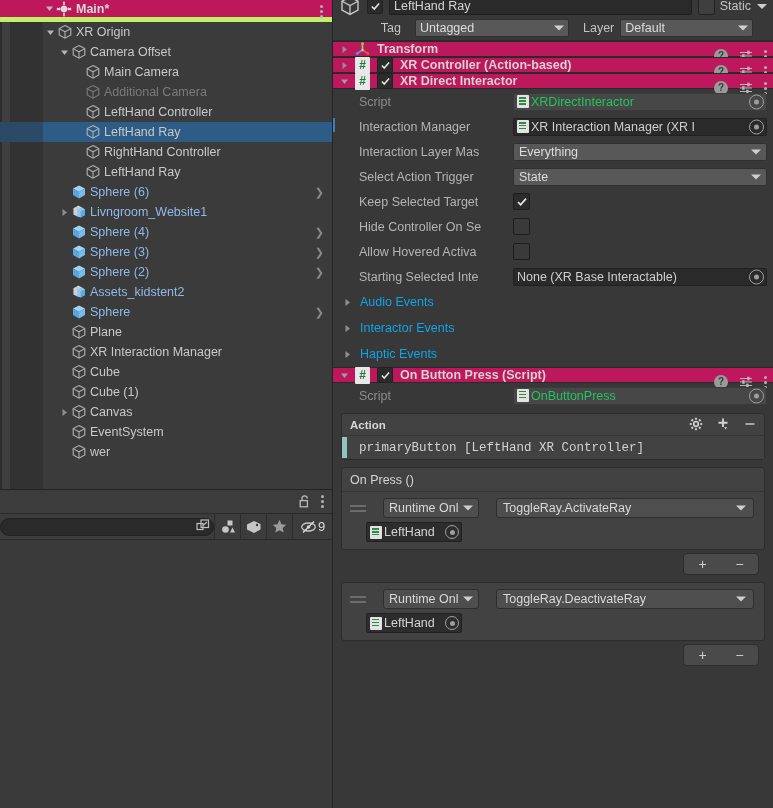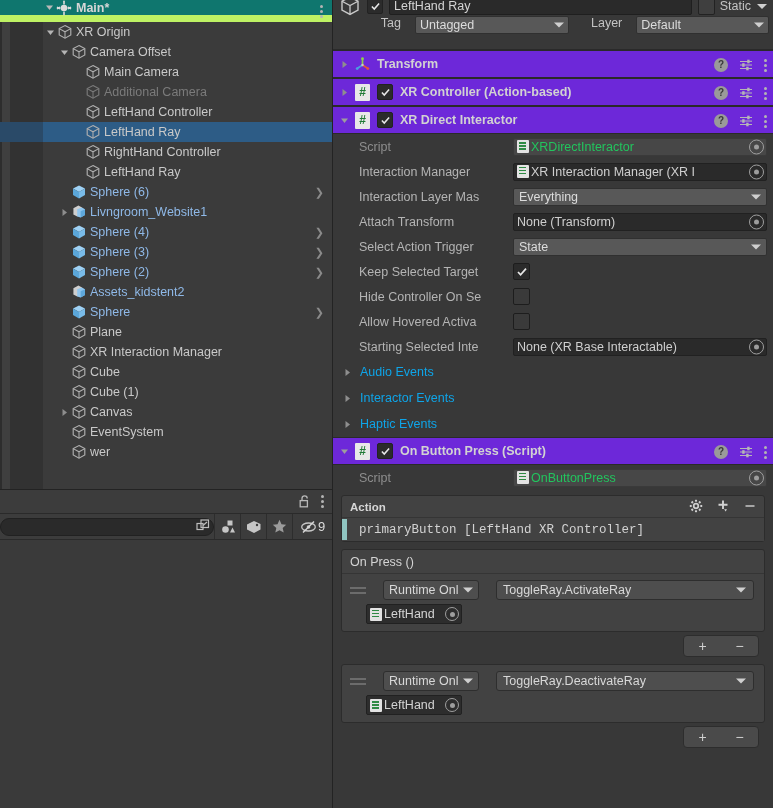--- a/index.html
+++ b/index.html
@@ -12,22 +12,22 @@
     overflow: hidden;
   }
   #root { position: relative; width: 773px; height: 808px; display: flex; }
 
   
   .left-col { width: 333px; height: 808px; display: flex; flex-direction: column;
               background: #383838; border-right: 1px solid #232323; }
 
   .hier-wrap { position: relative; height: 489px; background: #383838; overflow: hidden; }
   .hier-scene-row {
-    height: 22px; background: #0f766e; display: flex; align-items: center;
-    border-bottom: 7px solid #bef264; position: relative;
+    height: 22px; background: #be185d; display: flex; align-items: center;
+    border-bottom: 5px solid #bef264; position: relative;
   }
   .hier-body { position: relative; height: 467px; background: #3b3b3b; }
   
   .gutter-outer { position:absolute; left:0; top:0; width:10px; height:100%; background:#3f3f3f; }
   .gutter-inner { position:absolute; left:10px; top:0; width:33px; height:100%; background:#323232; }
   .hier-frame { position:absolute; left:0; top:0; right:0; bottom:0; border-left:2px solid #2d2d2d; pointer-events:none;}
 
   .row { position: relative; height: 20px; display: flex; align-items: center; white-space: nowrap; }
   .row.selected { background: #2d5c86; }
   .row.selected .gsel { position:absolute; left:0; top:0; width:43px; height:20px; background:#2a4a68; }
@@ -64,30 +64,30 @@
   .cb { width:16px; height:16px; background:#3f3f3f; border:1px solid #222; border-radius:2px;
         display:flex; align-items:center; justify-content:center; }
   .cb.on { background:#2b2b2b; }
   .cb .tick { width:9px; height:9px; }
   .namefield { flex:1; height:17px; background:#2a2a2a; border:1px solid #1f1f1f; border-radius:2px;
                color:#d4d4d4; font-size:12.5px; padding:0 4px; line-height:15px; margin-right:6px;}
   .static-cb { width:17px; height:17px; background:#3f3f3f; border:1px solid #222; border-radius:2px;}
   .static-lbl { font-size:12.5px; color:#c4c4c4; margin-left:5px; }
   .static-arrow { margin-left:6px; }
 
-  .taglayer { height:34px; display:flex; align-items:flex-start; padding-left:34px; gap:8px;
+  .taglayer { height:25px; display:flex; align-items:center; padding-left:34px; gap:0;
               border-bottom:1px solid #2a2a2a; }
   .tl-lbl { font-size:12.5px; color:#c4c4c4; }
   .dd { height:18px; background:#585858; border:1px solid #303030; border-radius:2px;
         display:flex; align-items:center; padding:0 4px; position:relative; color:#dcdcdc; font-size:12.5px;}
   .dd .arrow { position:absolute; right:4px; top:50%; transform:translateY(-50%); }
   .tri-dn { width:0;height:0;border-left:5px solid transparent;border-right:5px solid transparent;border-top:5px solid #cfcfcf;}
 
   
-  .comp-hdr { height:28px; background:#6d28d9; border-top:1px solid #2a2a2a; border-bottom:1px solid #2a2a2a;
+  .comp-hdr { height:16px; background:#be185d; border-top:1px solid #2a2a2a; border-bottom:1px solid #2a2a2a;
               display:flex; align-items:center; position:relative; }
   .comp-hdr .foldw { width:22px; min-width:22px; display:flex; align-items:center; justify-content:center;}
   .script-ico { width:15px; height:17px; background:#e8e8e8; border-radius:1px; position:relative; margin-right:7px;
                 display:flex; align-items:center; justify-content:center; font-size:12px; color:#1f7a35;
                 font-weight:bold; font-family:"Liberation Sans", sans-serif; }
   .comp-title { font-size:12.5px; font-weight:bold; color:#d2d2d2; }
   .hdr-icons { position:absolute; right:6px; top:0; height:28px; display:flex; align-items:center; gap:11px; }
   .help-ico { width:14px;height:14px;border-radius:50%;background:#9a9a9a;color:#3a3a3a;font-size:10px;
               font-weight:bold; display:flex;align-items:center;justify-content:center; line-height:1;}
   .preset-ico { width:14px; height:14px; }
@@ -498,21 +498,21 @@
           </svg>
       </span>
       <input class="namefield" style="margin-top: -3px;" value="LeftHand Ray">
       <span class="static-cb" style="margin-top:-3px"></span>
       <span class="static-lbl" style="margin-top:-3px">Static</span>
       <span class="static-arrow tri-dn" style="margin-top:-3px;margin-right:6px"></span>
     </div>
 
     <div class="taglayer">
       <span class="tl-lbl" style="width:34px;text-align:right">Tag</span>
-      <span class="dd" style="width:154px;margin-left:6px">
+      <span class="dd" style="width:154px;margin-left:14px">
         <span>Untagged</span>
         <span class="arrow tri-dn"></span>
       </span>
       <span class="tl-lbl" style="margin-left:14px">Layer</span>
       <span class="dd" style="width:133px;margin-left:6px">
         <span>Default</span>
         <span class="arrow tri-dn"></span>
       </span>
     </div>
 
@@ -626,27 +626,20 @@
               <span class="mini-script"></span>
             <span class="txt">XR Interaction Manager (XR I</span>
               <span class="target-ico"></span>
             </span>
         </div>
         <div class="prow">
           <span class="pname">Interaction Layer Mas</span>
           <span class="ddfield">
               <span>Everything</span>
               <span class="arrow tri-dn" style="position:absolute;right:5px;top:50%;transform:translateY(-50%);"></span>
-            </span>
-        </div>
-        <div class="prow">
-          <span class="pname">Attach Transform</span>
-          <span class="objfield">
-              <span class="txt">None (Transform)</span>
-              <span class="target-ico"></span>
             </span>
         </div>
         <div class="prow">
           <span class="pname">Select Action Trigger</span>
           <span class="ddfield">
               <span>State</span>
               <span class="arrow tri-dn" style="position:absolute;right:5px;top:50%;transform:translateY(-50%);"></span>
             </span>
         </div>
         <div class="prow">

